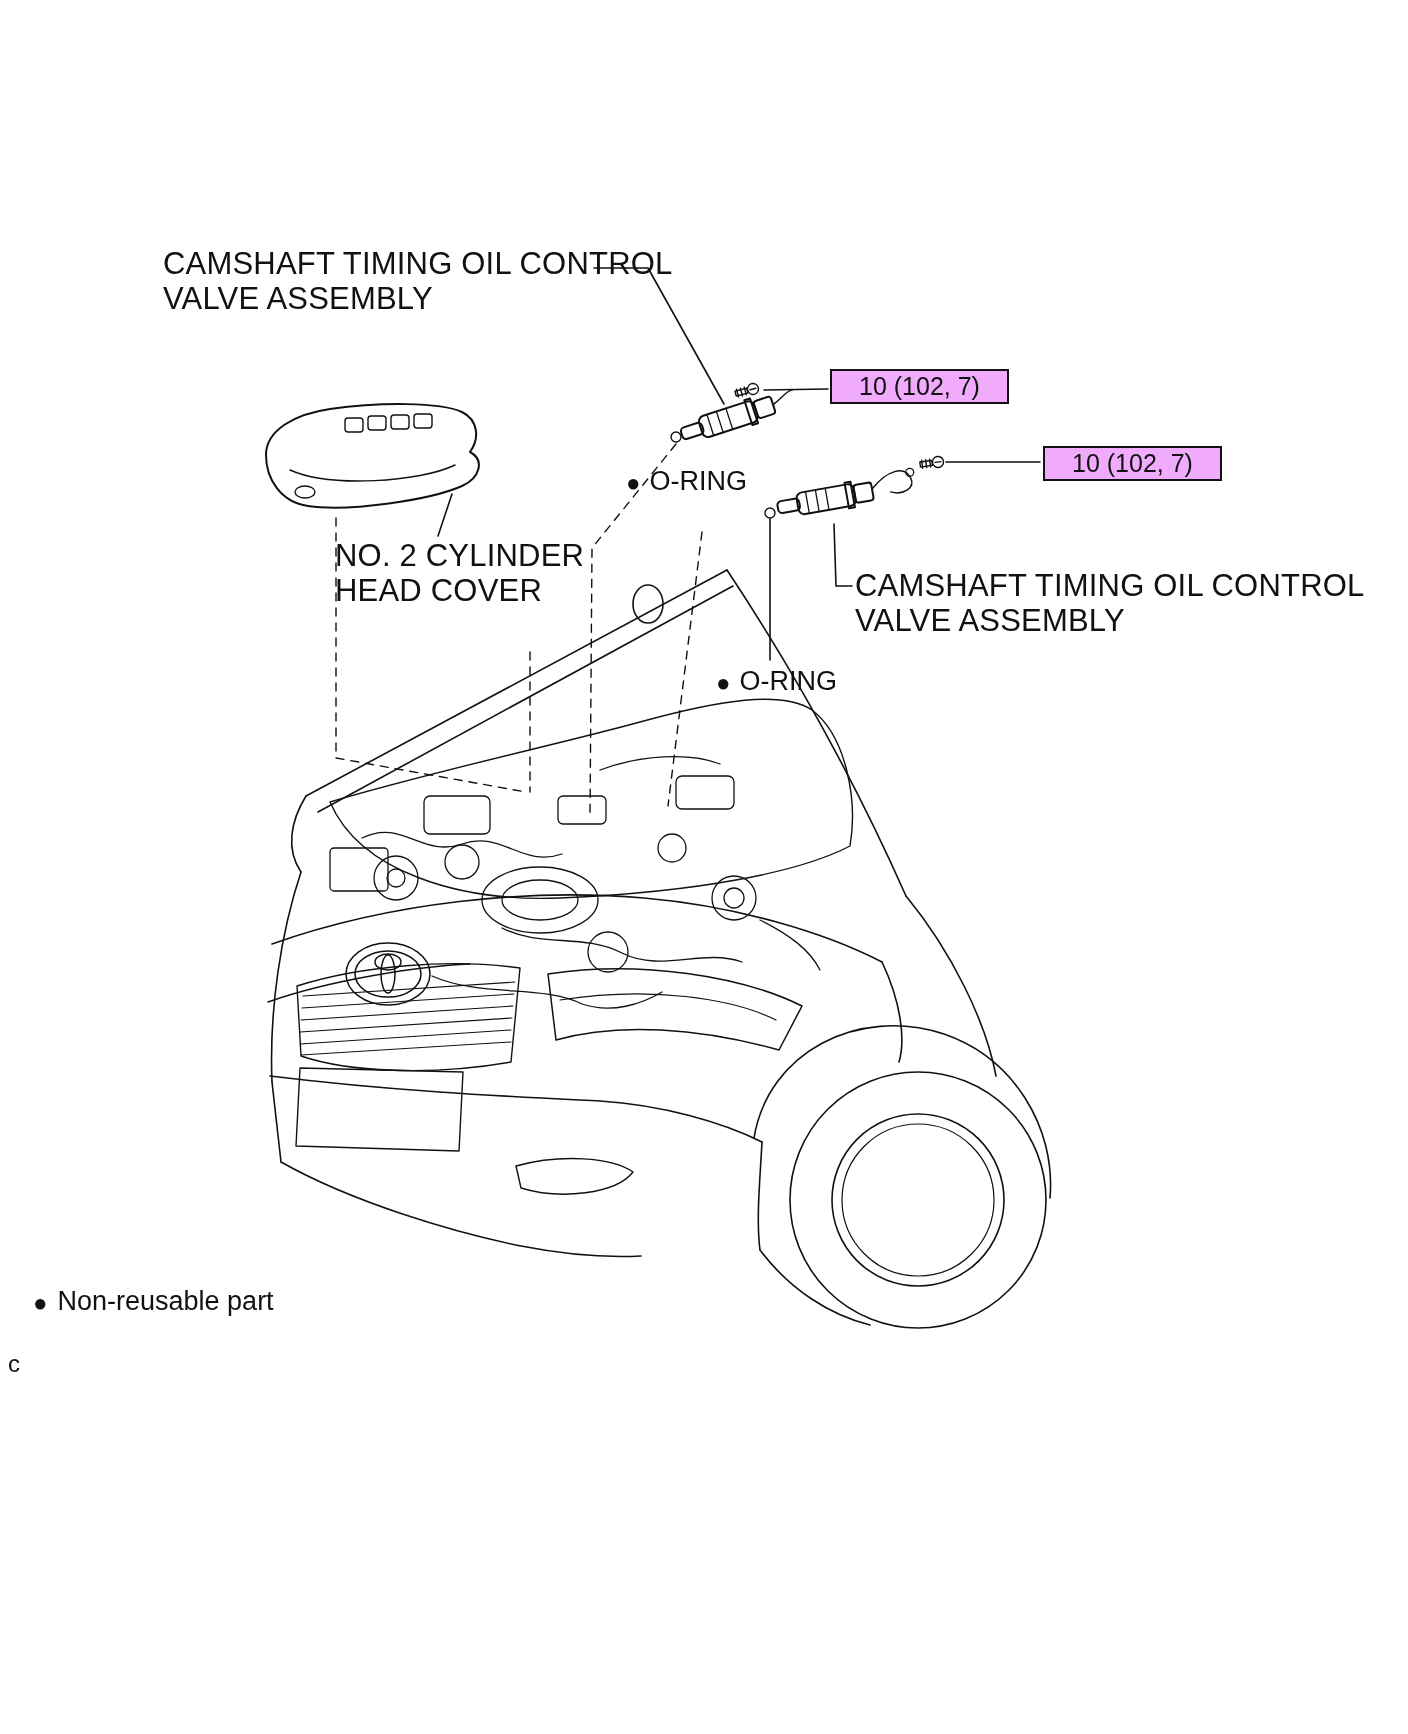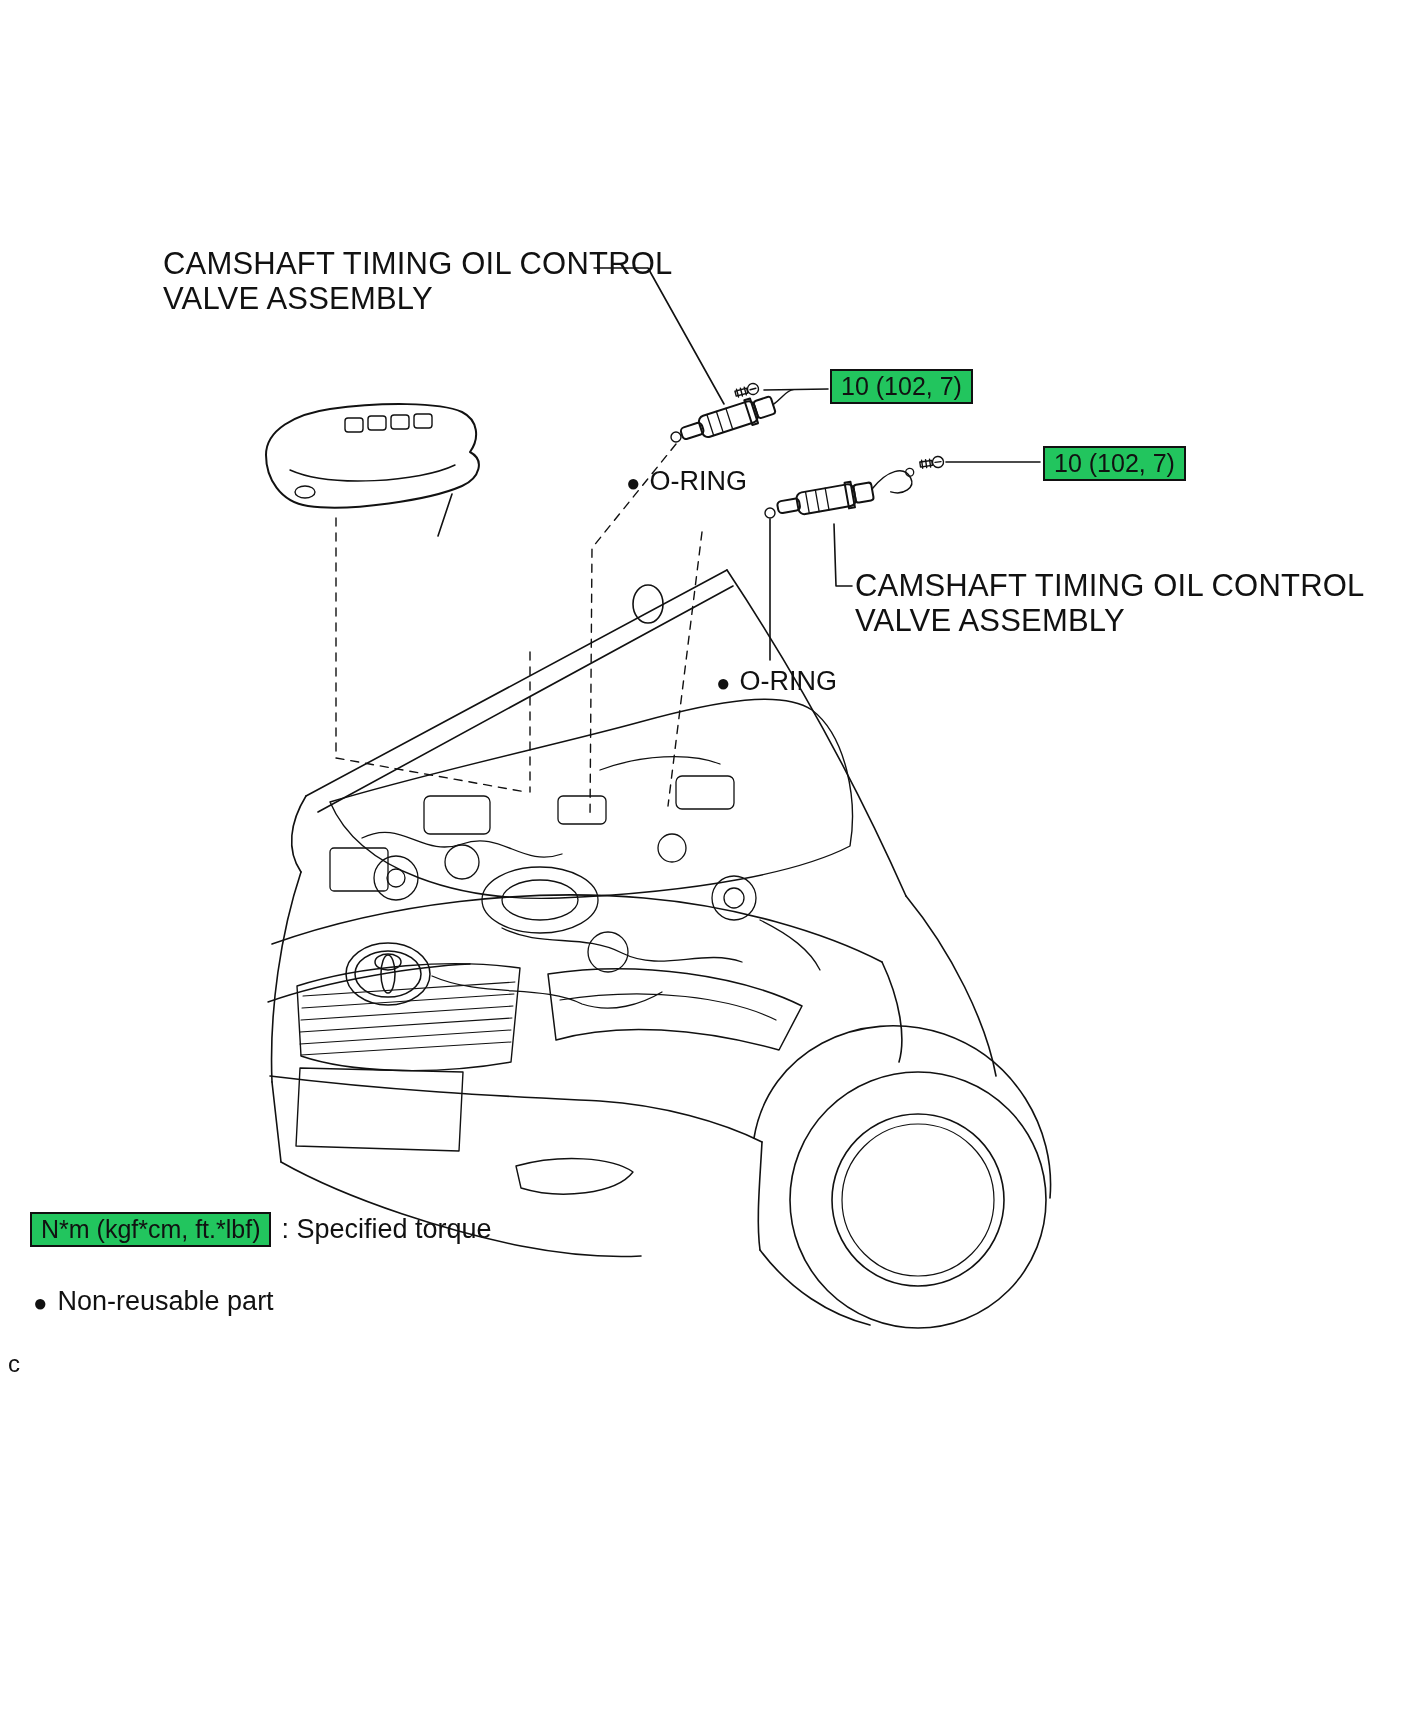--- a/index.html
+++ b/index.html
@@ -19,23 +19,23 @@
     font-size: 31px;
     line-height: 35px;
     letter-spacing: 0.2px;
     white-space: nowrap;
   }
   .torque-box {
     position: absolute;
     font-size: 25px;
     line-height: 27px;
     border: 2px solid #111111;
-    padding: 2px 9px;
-    white-space: nowrap;
-    background: #22c55e;
+    padding: 2px 27px;
+    white-space: nowrap;
+    background: #f0abfc;
   }
   .bullet-label {
     position: absolute;
     display: flex;
     align-items: center;
     gap: 9px;
     font-size: 27px;
     white-space: nowrap;
   }
   .bullet { font-size: 24px; line-height: 1; transform: translateY(1px); }
@@ -207,30 +207,30 @@
     <span>O-RING</span>
   </div>
 
   <div class="torque-box" style="left:1043px; top:446px;">10 (102, 7)</div>
 
   <div class="label" style="left:855px; top:568px;">
     <div>CAMSHAFT TIMING OIL CONTROL</div>
     <div>VALVE ASSEMBLY</div>
   </div>
 
+  <div class="label" style="left:335px; top:538px;">
+    <div>NO. 2 CYLINDER</div>
+    <div>HEAD COVER</div>
+  </div>
 
   <div class="bullet-label" style="left:716px; top:666px;">
     <span class="bullet">●</span>
     <span>O-RING</span>
   </div>
 
-  <div class="legend-row" style="left:30px; top:1212px;">
-    <span class="torque-box" style="position:static;">N*m (kgf*cm, ft.*lbf)</span>
-    <span>: Specified torque</span>
-  </div>
 
   <div class="legend-row" style="left:33px; top:1286px;">
     <span class="bullet">●</span>
     <span>Non-reusable part</span>
   </div>
 
   <div class="corner" style="left:8px; top:1350px;">c</div>
 
 </div>
 

